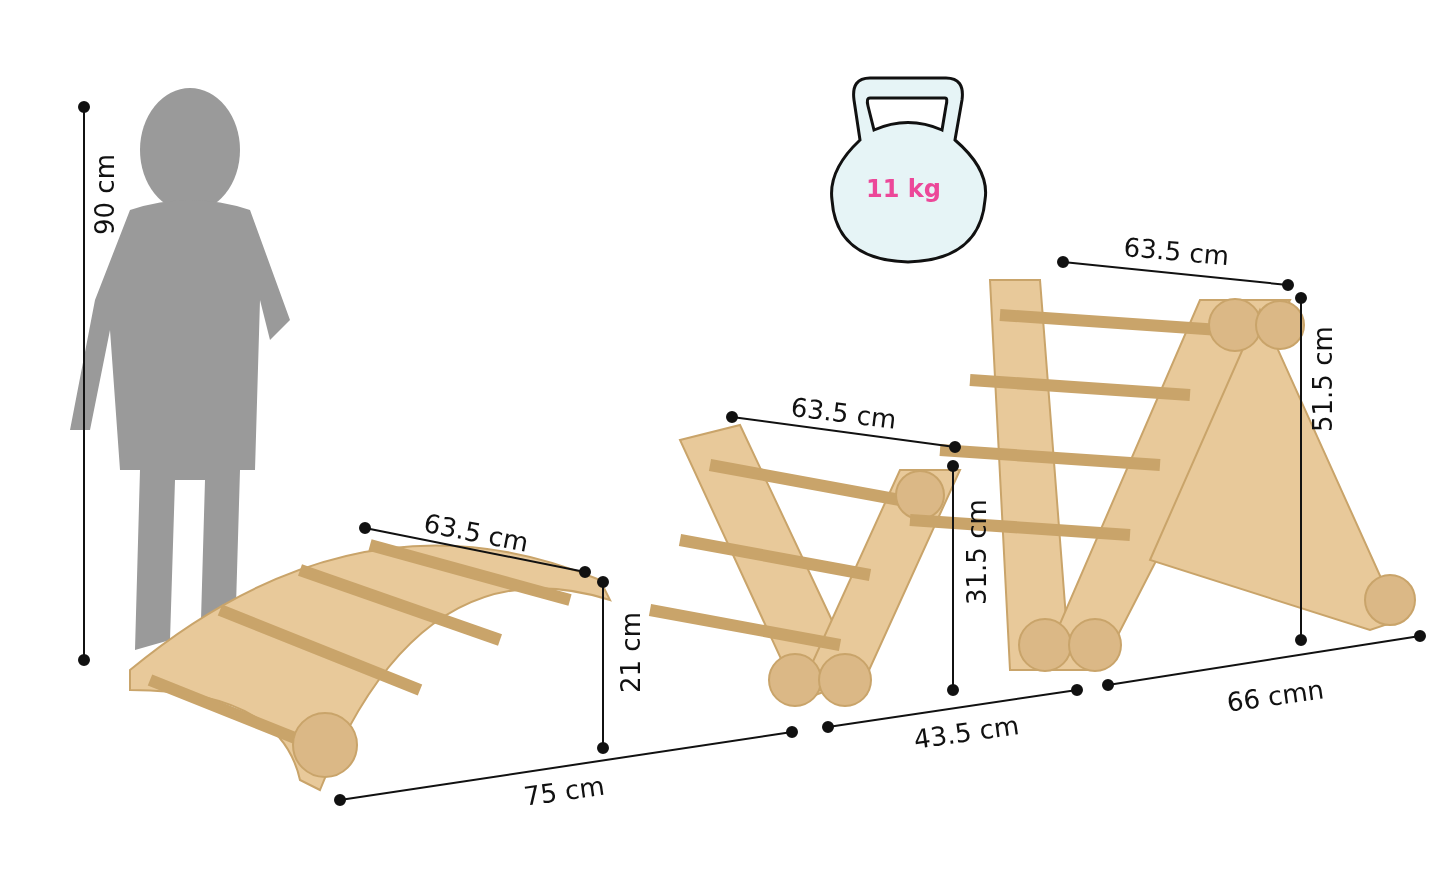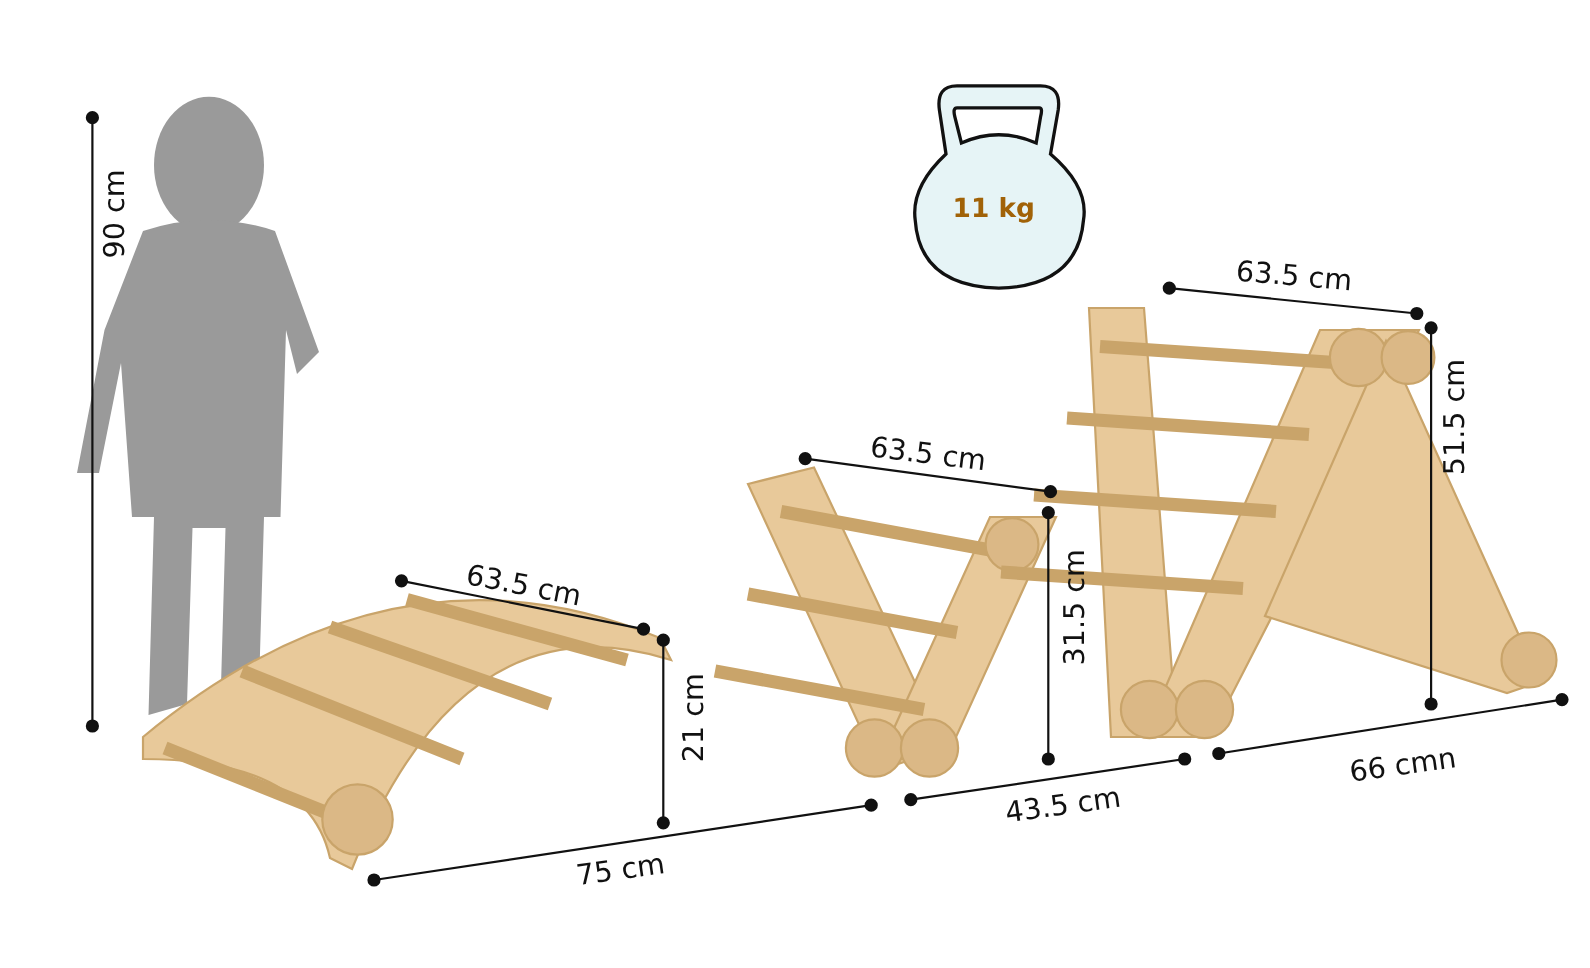--- a/index.html
+++ b/index.html
@@ -1,19 +1,19 @@
 <!DOCTYPE html>
 <html><head>
 <meta charset="utf-8">
 <style>
   html,body{margin:0;padding:0;background:#ffffff;}
   body{width:1445px;height:880px;position:relative;overflow:hidden;font-family:"DejaVu Sans","Liberation Sans",sans-serif;}
   #stage{position:absolute;left:0;top:0;width:1445px;height:880px;}
   .label{position:absolute;font-size:26px;color:#111;white-space:nowrap;transform-origin:left top;}
-  .kg{position:absolute;left:866px;top:175px;font-size:24px;font-weight:bold;color:#a16207;}
+  .kg{position:absolute;left:866px;top:175px;font-size:24px;font-weight:bold;color:#ec4899;}
 </style>
 </head>
 <body>
 
 <div id="stage">
   <svg width="1445" height="880" viewBox="0 0 1445 880" xmlns="http://www.w3.org/2000/svg">
 
     <g fill="#9a9a9a">
       <ellipse cx="190" cy="150" rx="50" ry="62"></ellipse>
       <path d="M130 210 Q190 190 250 210 L290 320 L270 340 L260 300 L255 470 L240 470 L235 640 L200 655 L205 480 L175 480 L170 640 L135 650 L140 470 L120 470 L110 330 L90 430 L70 430 L95 300 Z"></path>

